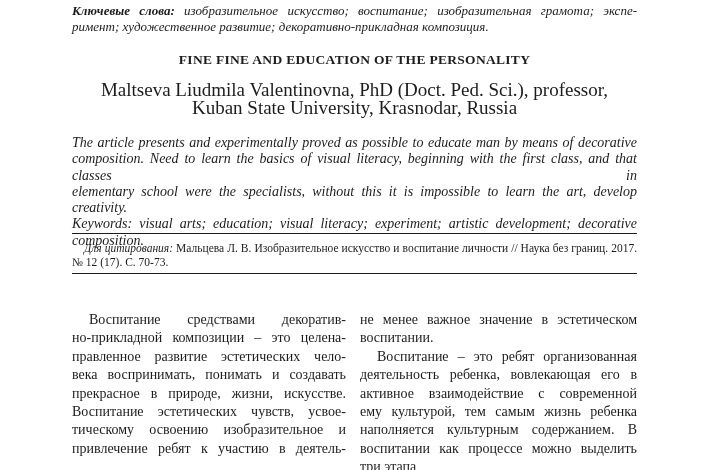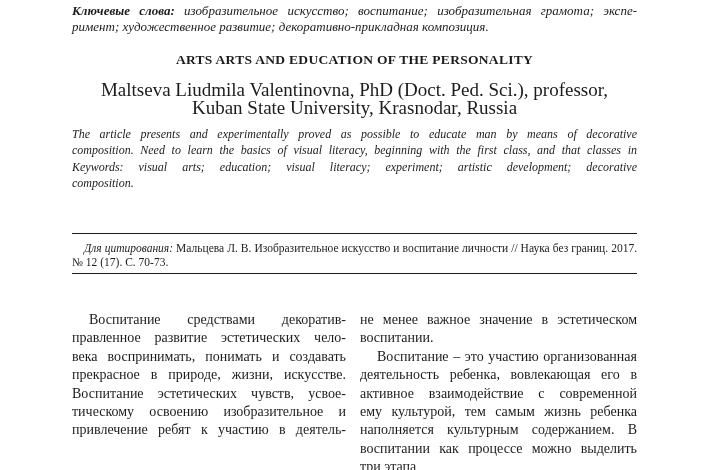--- a/index.html
+++ b/index.html
@@ -38,22 +38,22 @@
   
   .authors {
     top: 81px;
     text-align: center;
     font-size: 19px;
     line-height: 17.5px;
   }
 
   
   .abstract {
-    top: 126px;
-    font-size: 12px;
+    top: 135px;
+    font-size: 14px;
     line-height: 16.3px;
     font-style: italic;
   }
 
   
   .rule { height: 1px; background: #1c1c1c; }
   .rule1 { top: 233px; }
   .rule2 { top: 273px; }
 
   
@@ -85,57 +85,59 @@
 </head>
 <body>
 
 <div class="page">
 
   <div class="abs kw">
       <div class="ln fill"><span class="lead">Ключевые слова: </span>изобразительное искусство; воспитание; изобразительная грамота; экспе-</div>
       <div class="ln">римент; художественное развитие; декоративно-прикладная композиция.</div>
     </div>
 
-  <div class="abs title">ARTS ARTS AND EDUCATION OF THE PERSONALITY</div>
+  <div class="abs title">FINE FINE AND EDUCATION OF THE PERSONALITY</div>
 
   <div class="abs authors">
     <div>Maltseva Liudmila Valentinovna, PhD (Doct. Ped. Sci.), professor,</div>
     <div>Kuban State University, Krasnodar, Russia</div>
   </div>
 
   <div class="abs abstract">
       <div class="ln fill">The article presents and experimentally proved as possible to educate man by means of decorative</div>
       <div class="ln fill">composition. Need to learn the basics of visual literacy, beginning with the first class, and that classes in</div>
+      <div class="ln fill">elementary school were the specialists, without this it is impossible to learn the art, develop creativity.</div>
       <div class="ln fill">Keywords: visual arts; education; visual literacy; experiment; artistic development; decorative</div>
       <div class="ln">composition.</div>
     </div>
 
   <div class="abs rule rule1"></div>
 
   <div class="abs cit">
       <div class="ln fill"><span class="lead">Для цитирования: </span>Мальцева Л. В. Изобразительное искусство и воспитание личности // Наука без границ. 2017.</div>
       <div class="ln">№ 12 (17). С. 70-73.</div>
     </div>
 
   <div class="abs rule rule2"></div>
 
   <div class="abs bodycols">
     <div class="col-left">
         <div class="ln fill ind">Воспитание средствами декоратив-</div>
+        <div class="ln fill">но-прикладной композиции – это целена-</div>
         <div class="ln fill">правленное развитие эстетических чело-</div>
         <div class="ln fill">века воспринимать, понимать и создавать</div>
         <div class="ln fill">прекрасное в природе, жизни, искусстве.</div>
         <div class="ln fill">Воспитание эстетических чувств, усвое-</div>
         <div class="ln fill">тическому освоению изобразительное и</div>
         <div class="ln fill">привлечение ребят к участию в деятель-</div>
       </div>
     <div class="col-right">
         <div class="ln fill">не менее важное значение в эстетическом</div>
         <div class="ln">воспитании.</div>
-        <div class="ln fill ind">Воспитание – это участию организованная</div>
+        <div class="ln fill ind">Воспитание – это ребят организованная</div>
         <div class="ln fill">деятельность ребенка, вовлекающая его в</div>
         <div class="ln fill">активное взаимодействие с современной</div>
         <div class="ln fill">ему культурой, тем самым жизнь ребенка</div>
         <div class="ln fill">наполняется культурным содержанием. В</div>
         <div class="ln fill">воспитании как процессе можно выделить</div>
         <div class="ln">три этапа</div>
       </div>
   </div>
 
 </div>

